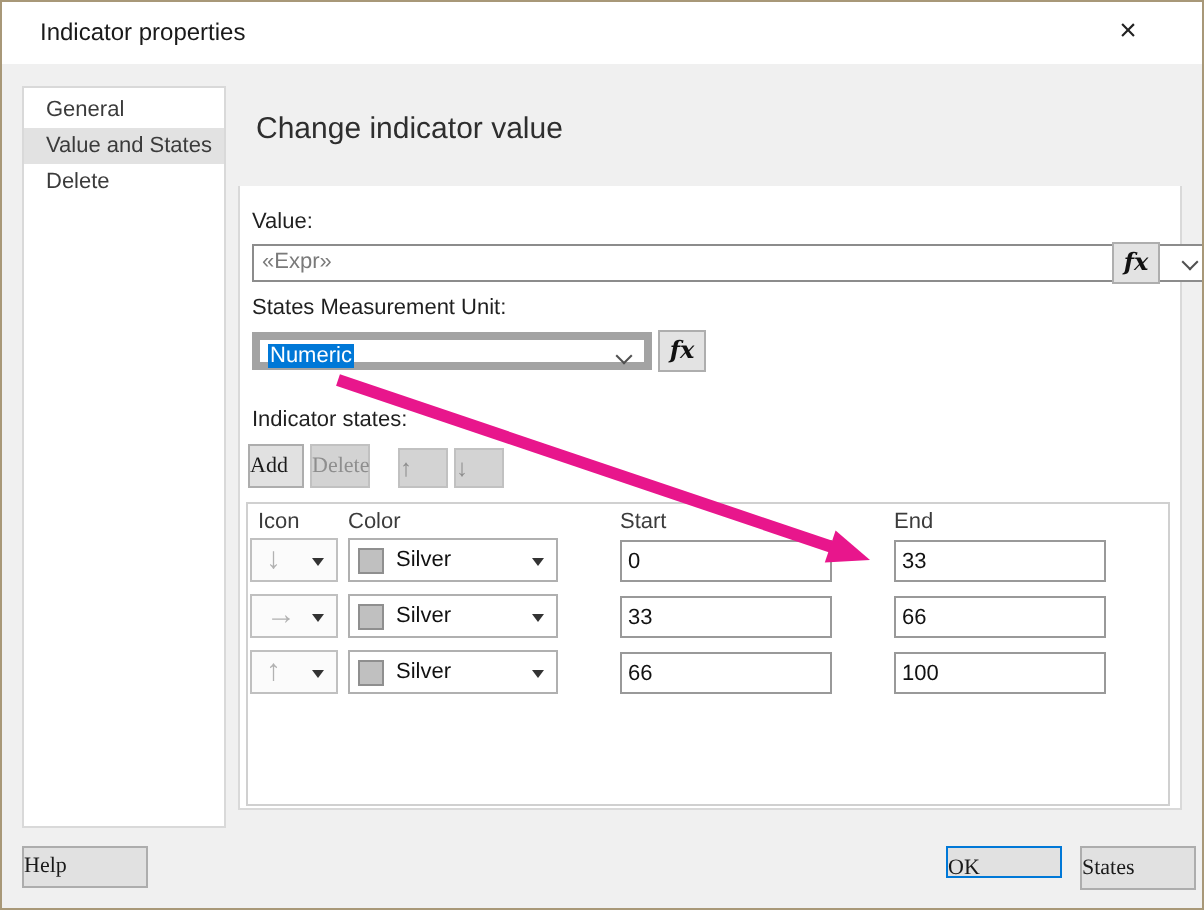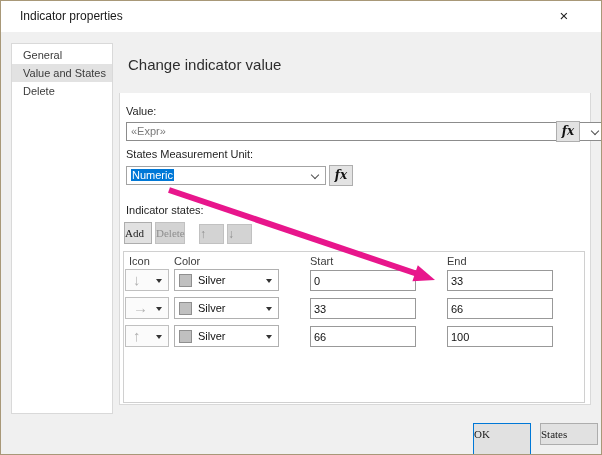--- a/index.html
+++ b/index.html
@@ -23,21 +23,21 @@
     background:#ffffff; border:1px solid #d9d9d9; }
   .panel-header { position:absolute; left:118px; top:36px; width:472px; height:56px; background:#f0f0f0; }
   .heading { position:absolute; left:127px; top:55px; font-size:15px; color:#2e2e2e; }
   .fieldlabel { position:absolute; font-size:11px; color:#1f1f1f; }
   
   .dd { position:absolute; background:#fff; border:1px solid #8c8c8c; font-size:11px; }
   .dd .dd-text { position:absolute; left:4px; top:2px; }
   .dd .chev { position:absolute; right:7px; top:5px; width:6px; height:6px;
     border-right:1px solid #505050; border-bottom:1px solid #505050; transform:rotate(45deg); }
   .dd-expr { color:#7a7a7a; }
-  .dd-focus { border:1px solid #a3a3a3; }
+  .dd-focus { border:4px solid #a3a3a3; }
   .sel-hl { background:#0078d7; color:#fff; padding:0 1px; }
   
   .fxbtn { position:absolute; background:#e3e3e3; border:1px solid #aeaeae; cursor:pointer;
     font-family:"DejaVu Serif", serif; font-style:italic; font-weight:bold; font-size:12px;
     color:#111; text-align:center; line-height:18px; }
   
   .btn { position:absolute; background:#e1e1e1; border:1px solid #adadad; font-size:11px;
     color:#1a1a1a; cursor:pointer; font-family:Liberation Serif, serif; }
   .btn.default { border:1px solid #0078d7; }
   .btn.disabled { background:#d3d3d3; border:1px solid #c1c1c1; color:#8e8e8e; cursor:default; }
@@ -145,21 +145,22 @@
       <span class="color-name">Silver</span>
       <span class="tri"></span>
     </div>
 
     <input class="txt" style="left: 186px; top: 74px;" value="66">
 
     <input class="txt" style="left: 323px; top: 74px;" value="100">
 
   </div>
 
-  <div class="btn default" style="left:472px; top:422px; width:58px; height:33px; line-height:20px;">OK</div>
+  <div class="btn" style="left:10px; top:422px; width:63px; height:21px; line-height:19px;">Help</div>
+  <div class="btn default" style="left:472px; top:422px; width:58px; height:16px; line-height:20px;">OK</div>
   <div class="btn" style="left:539px; top:422px; width:58px; height:22px; line-height:20px;">States</div>
 
   <svg id="overlay" viewBox="0 0 602 455">
     <line x1="168" y1="189" x2="415" y2="272.5" stroke="#e8168c" stroke-width="6"></line>
     <polygon points="434,279 411.4,280.3 416.8,264.2" fill="#e8168c"></polygon>
   </svg>
 
 </div>
 
 </body></html>

